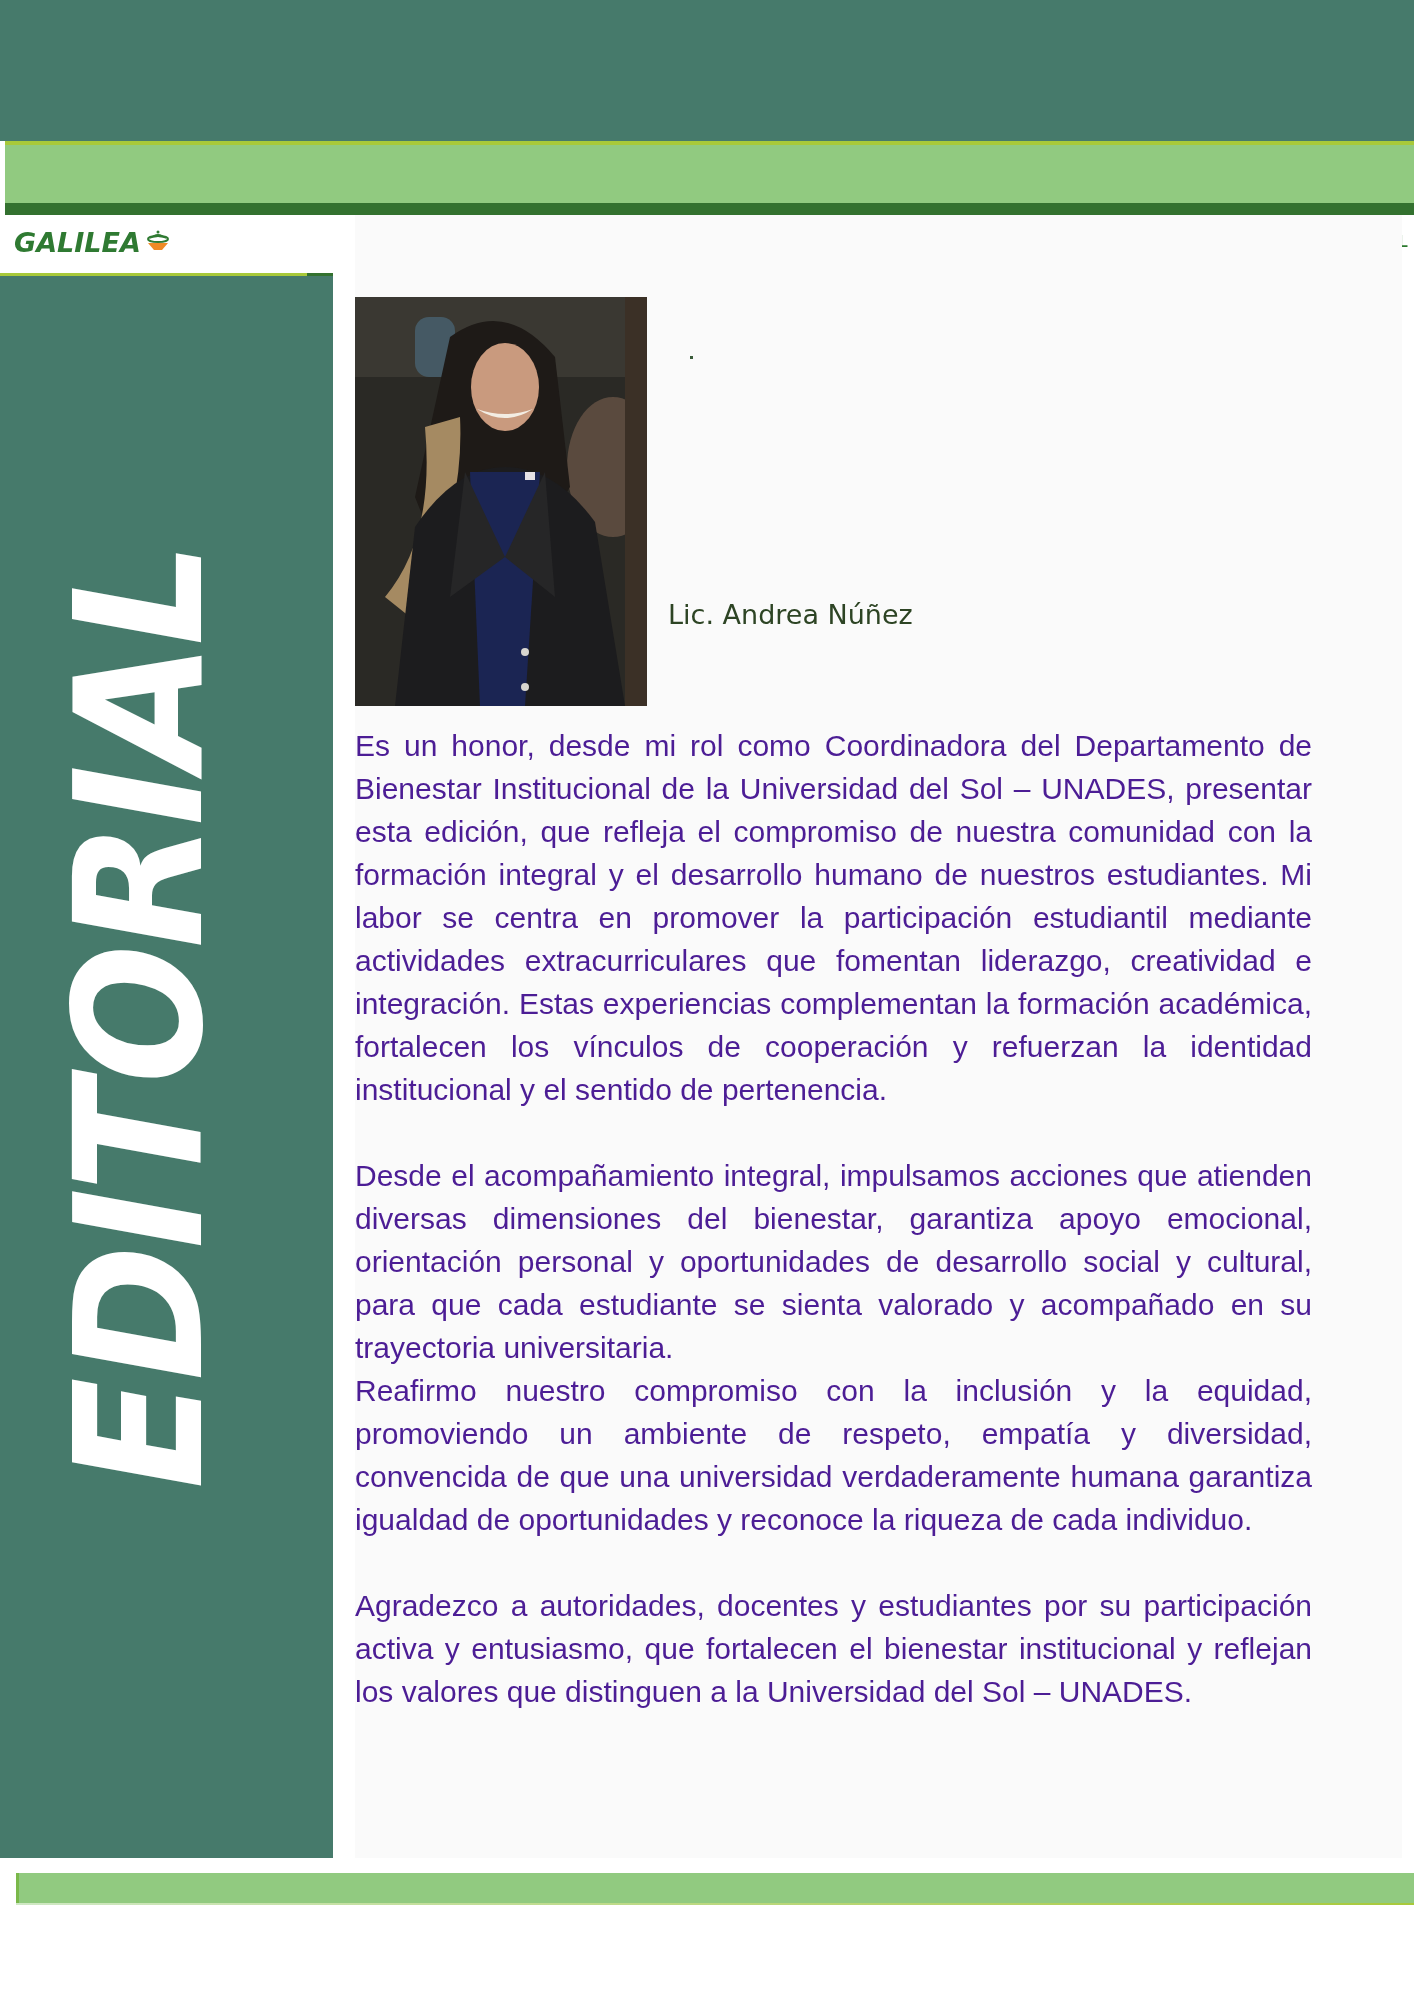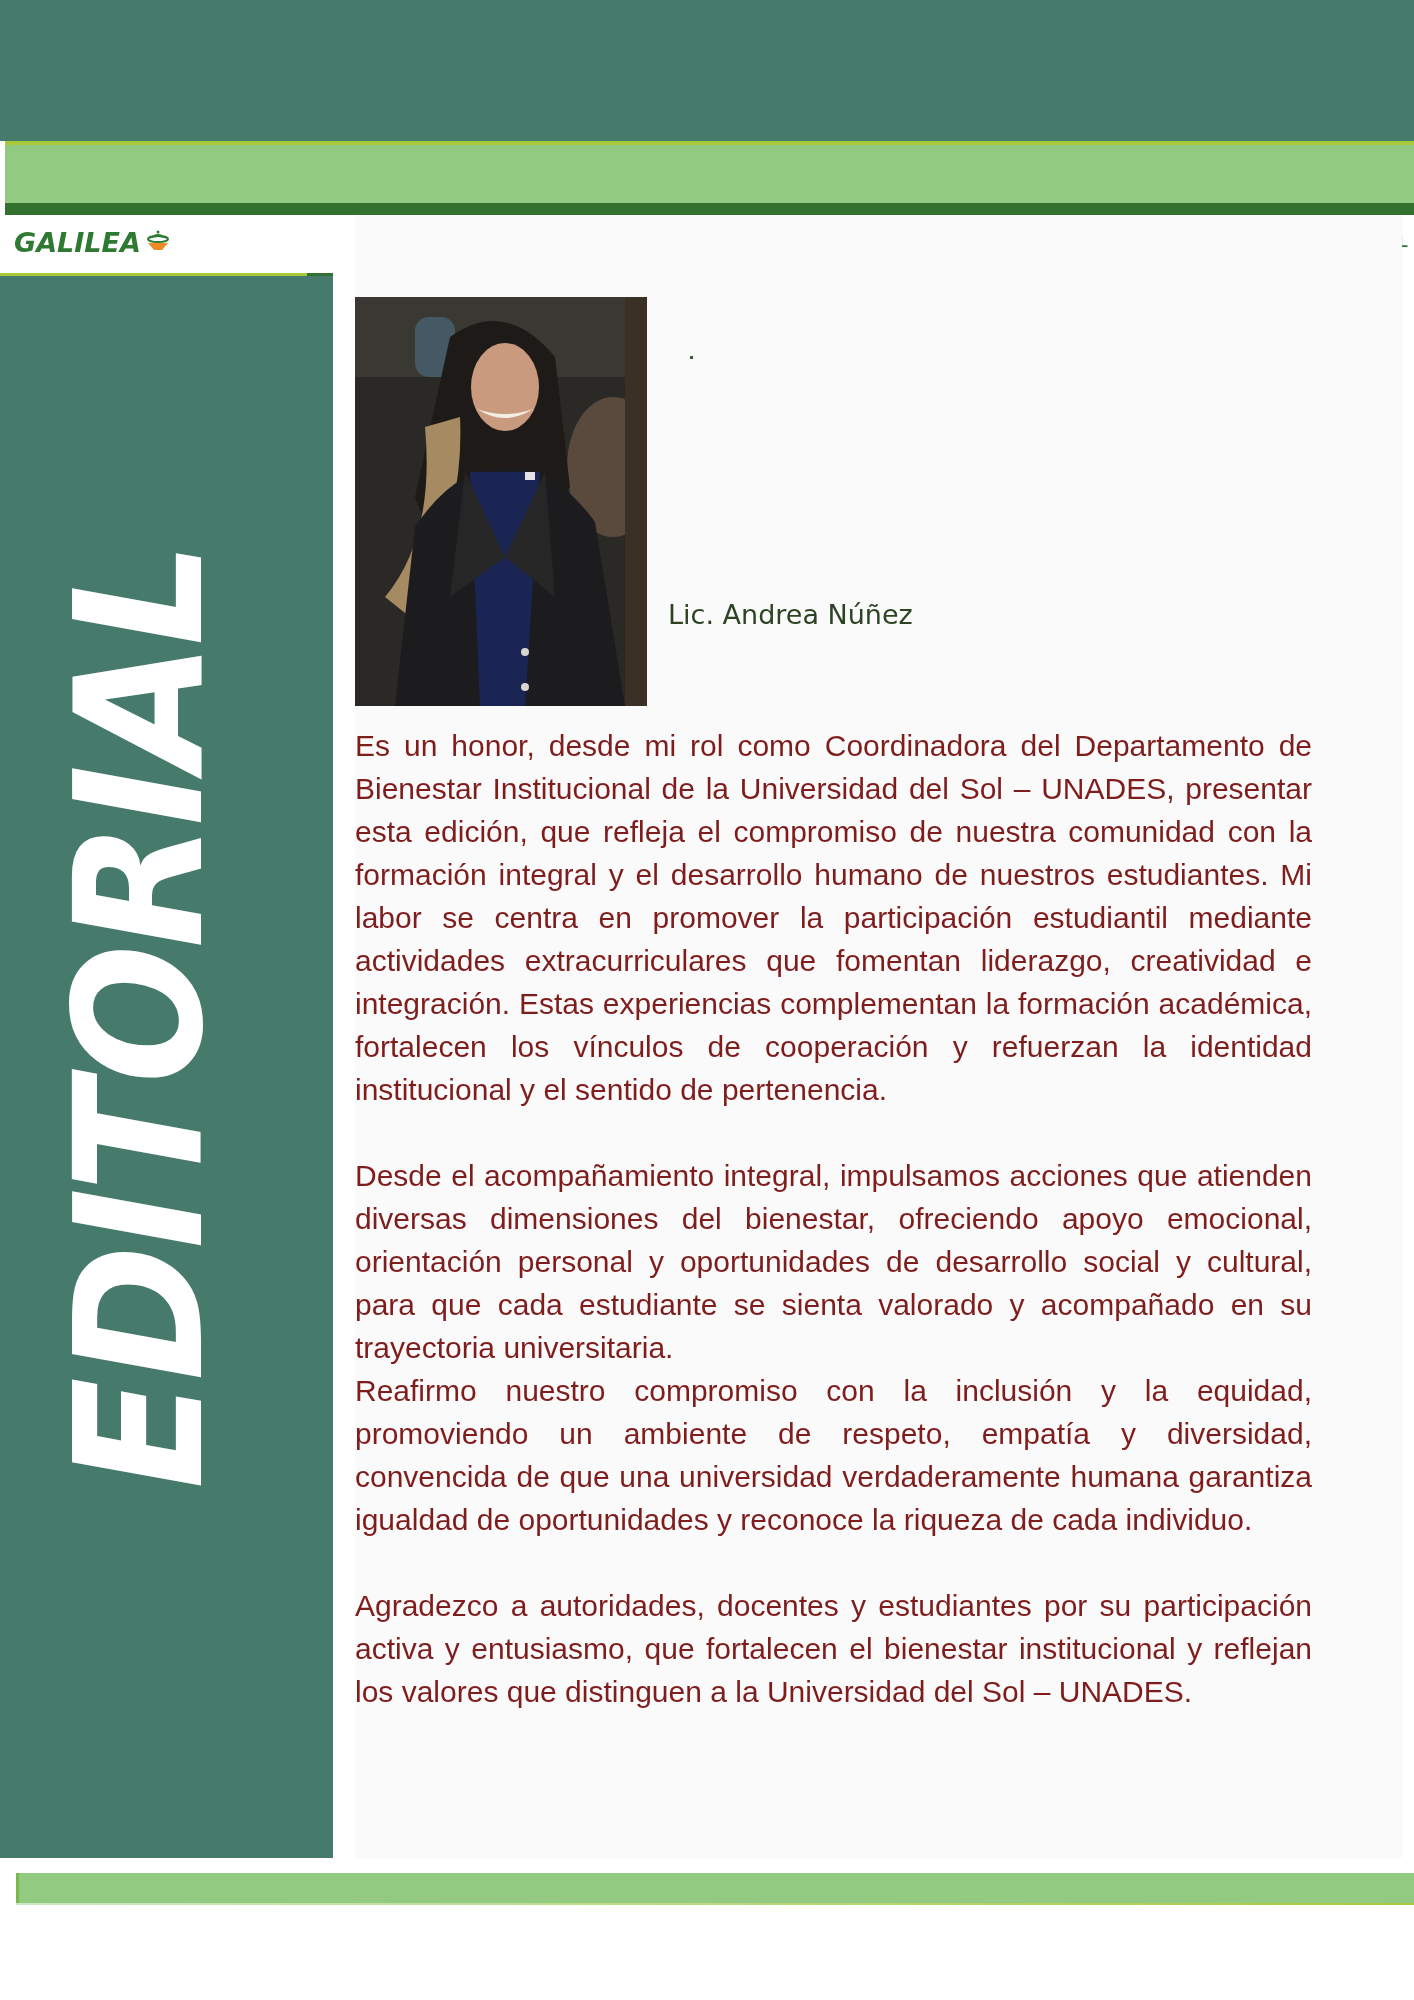--- a/index.html
+++ b/index.html
@@ -55,21 +55,21 @@
     }
     .photo svg { width: 100%; height: 100%; display: block; }
 
     .dot { position: absolute; left: 690px; top: 356px; width: 3px; height: 3px; background: #3a5c3a; }
 
     .caption { position: absolute; left: 668px; top: 594px; color: #2d4424; font-family: "DejaVu Sans", sans-serif; font-size: 27px; line-height: 41px; }
     .caption div { white-space: nowrap; }
 
     .body-text {
       position: absolute; left: 355px; top: 724px; width: 957px;
-      color: #7f1d1d; font-family: "Liberation Sans", sans-serif; font-size: 30px; line-height: 43px;
+      color: #4c1d95; font-family: "Liberation Sans", sans-serif; font-size: 30px; line-height: 43px;
       text-align: justify;
     }
     .body-text p { margin: 0; }
     .body-text p.gap { margin-top: 43px; }
 
     .bottom-bar { position: absolute; left: 16px; top: 1873px; width: 1398px; height: 30px; background: #91ca80; border-left: 3px solid #7ab84a; box-sizing: border-box; }
     .bottom-bar-line { position: absolute; left: 16px; top: 1903px; width: 1398px; height: 2px; background: linear-gradient(90deg, #cfe8c4 0%, #a8c93a 100%); }
   </style>
 </head>
 <body>
@@ -136,19 +136,19 @@
 </div>
 
 <div class="dot"></div>
 
 <div class="caption">
   <div>Lic. Andrea Núñez</div>
 </div>
 
 <div class="body-text">
   <p>Es un honor, desde mi rol como Coordinadora del Departamento de Bienestar Institucional de la Universidad del Sol – UNADES, presentar esta edición, que refleja el compromiso de nuestra comunidad con la formación integral y el desarrollo humano de nuestros estudiantes. Mi labor se centra en promover la participación estudiantil mediante actividades extracurriculares que fomentan liderazgo, creatividad e integración. Estas experiencias complementan la formación académica, fortalecen los vínculos de cooperación y refuerzan la identidad institucional y el sentido de pertenencia.</p>
-  <p class="gap">Desde el acompañamiento integral, impulsamos acciones que atienden diversas dimensiones del bienestar, ofreciendo apoyo emocional, orientación personal y oportunidades de desarrollo social y cultural, para que cada estudiante se sienta valorado y acompañado en su trayectoria universitaria.</p>
+  <p class="gap">Desde el acompañamiento integral, impulsamos acciones que atienden diversas dimensiones del bienestar, garantiza apoyo emocional, orientación personal y oportunidades de desarrollo social y cultural, para que cada estudiante se sienta valorado y acompañado en su trayectoria universitaria.</p>
   <p>Reafirmo nuestro compromiso con la inclusión y la equidad, promoviendo un ambiente de respeto, empatía y diversidad, convencida de que una universidad verdaderamente humana garantiza igualdad de oportunidades y reconoce la riqueza de cada individuo.</p>
   <p class="gap">Agradezco a autoridades, docentes y estudiantes por su participación activa y entusiasmo, que fortalecen el bienestar institucional y reflejan los valores que distinguen a la Universidad del Sol – UNADES.</p>
 </div>
 
 <div class="bottom-bar"></div>
 <div class="bottom-bar-line"></div>
 
 </body></html>

